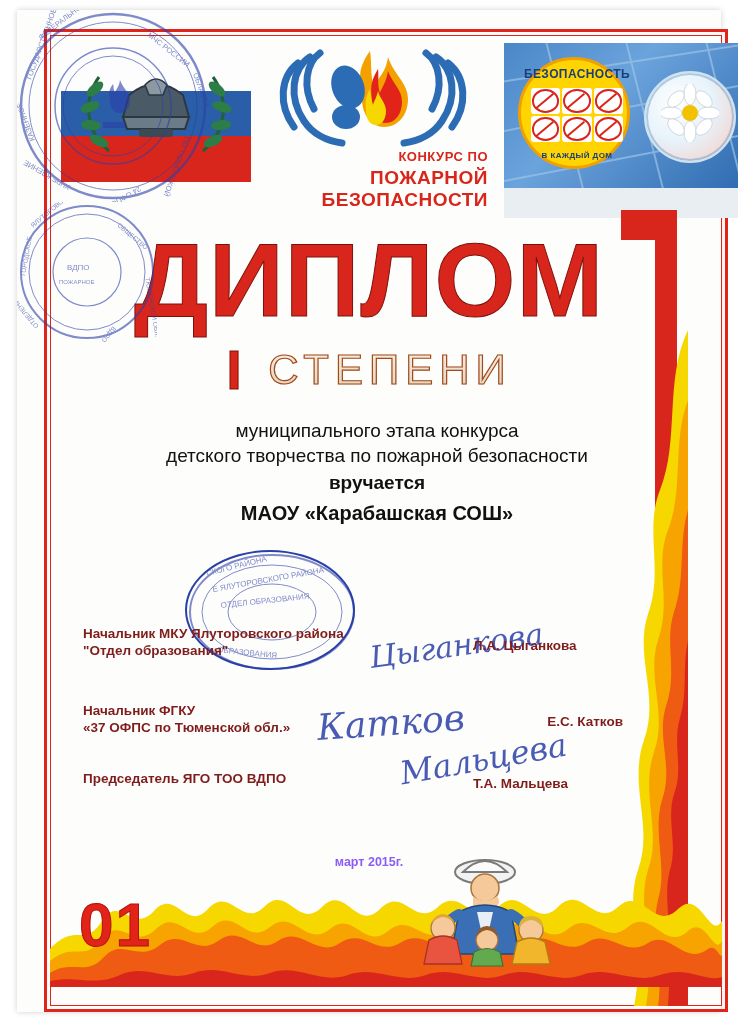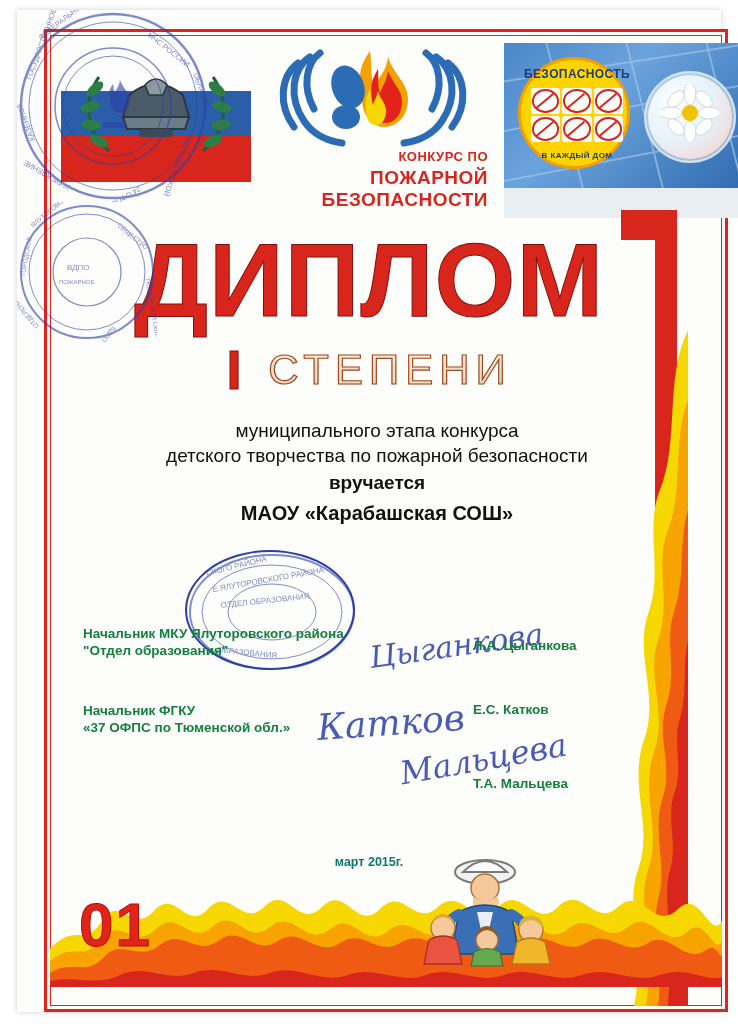--- a/index.html
+++ b/index.html
@@ -283,21 +283,21 @@
     color: #111;
   }
 
   
   .sign-block {
     position: absolute;
     left: 66px;
     top: 615px;
     width: 540px;
     font-size: 13.5px;
-    color: #15803d;
+    color: #7f1d1d;
   }
   .sign-row {
     position: relative;
     min-height: 56px;
   }
   .sign-left {
     position: absolute;
     left: 0;
     top: 0;
     width: 300px;
@@ -305,31 +305,31 @@
     line-height: 17px;
   }
   .sign-right {
     position: absolute;
     right: 0;
     width: 150px;
     text-align: left;
     font-weight: bold;
   }
   .sr1 { top: 13px; }
-  .sr2 { top: 0; }
+  .sr2 { top: 12px; text-align: right; }
   .sr3 { top: 6px; }
 
   .date {
     position: absolute;
     left: 0; right: 0;
     top: 845px;
     text-align: center;
     font-size: 12.5px;
     font-weight: bold;
-    color: #0f766e;
+    color: #8b5cf6;
   }
   .stamp-ring {
     position: absolute;
     border-radius: 50%;
     box-sizing: border-box;
     border: 2px solid #2b3fa8;
   }
   .stamp-a { left: 168px; top: 540px; width: 170px; height: 120px; }
   .stamp-b { left: 248px; top: 620px; width: 192px; height: 192px; }
   .stamp-c { left: 390px; top: 700px; width: 140px; height: 140px; }
@@ -626,20 +626,23 @@
         <div class="sign-right sr1">Л.А. Цыганкова</div>
       </div>
       <div class="sign-row" style="margin-top:21px;">
         <div class="sign-left">
           <div>Начальник ФГКУ</div>
           <div>«37 ОФПС по Тюменской обл.»</div>
         </div>
         <div class="sign-right sr2">Е.С. Катков</div>
       </div>
       <div class="sign-row" style="margin-top:12px;">
+        <div class="sign-left">
+          <div>Председатель ЯГО ТОО ВДПО</div>
+        </div>
         <div class="sign-right sr3">Т.А. Мальцева</div>
       </div>
     </div>
 
     <div class="date">март 2015г.</div>
 
     <div class="family">
       <svg width="220" height="130" viewBox="0 0 220 130">
 
         <ellipse cx="104" cy="30" rx="30" ry="12" fill="#f2f2f2" stroke="#7a7a7a" stroke-width="2"></ellipse>

